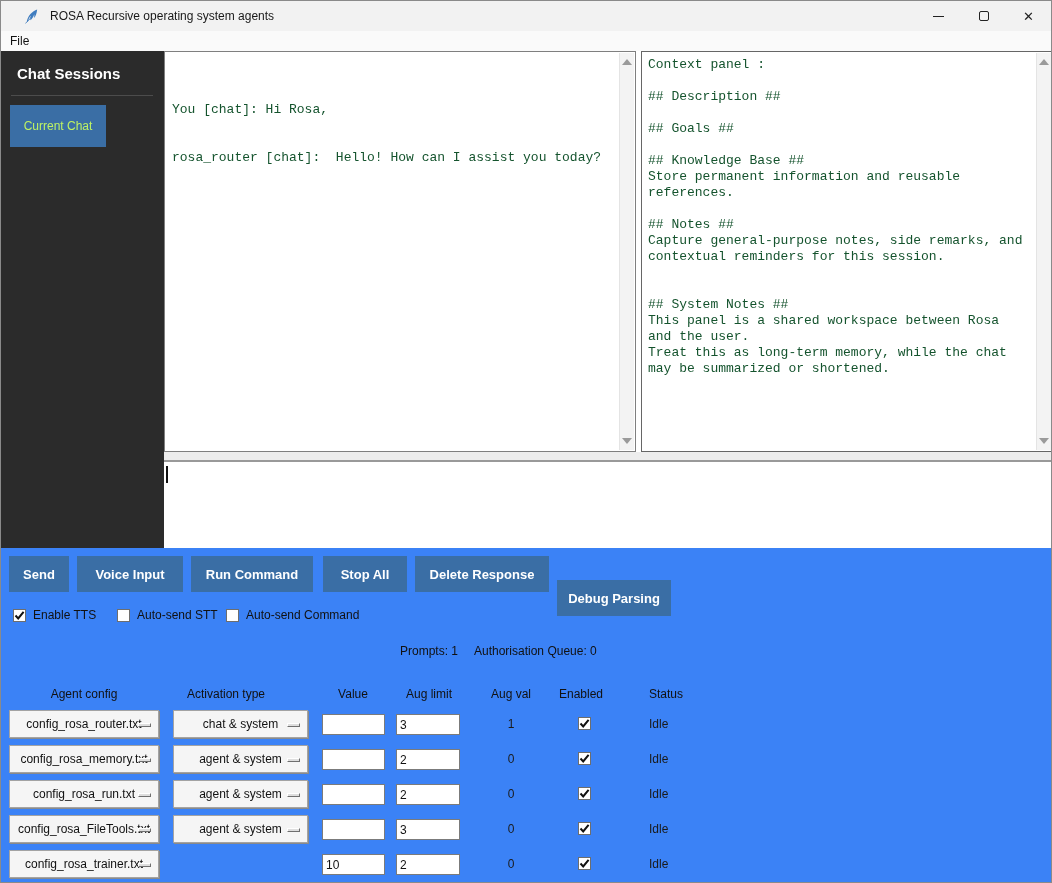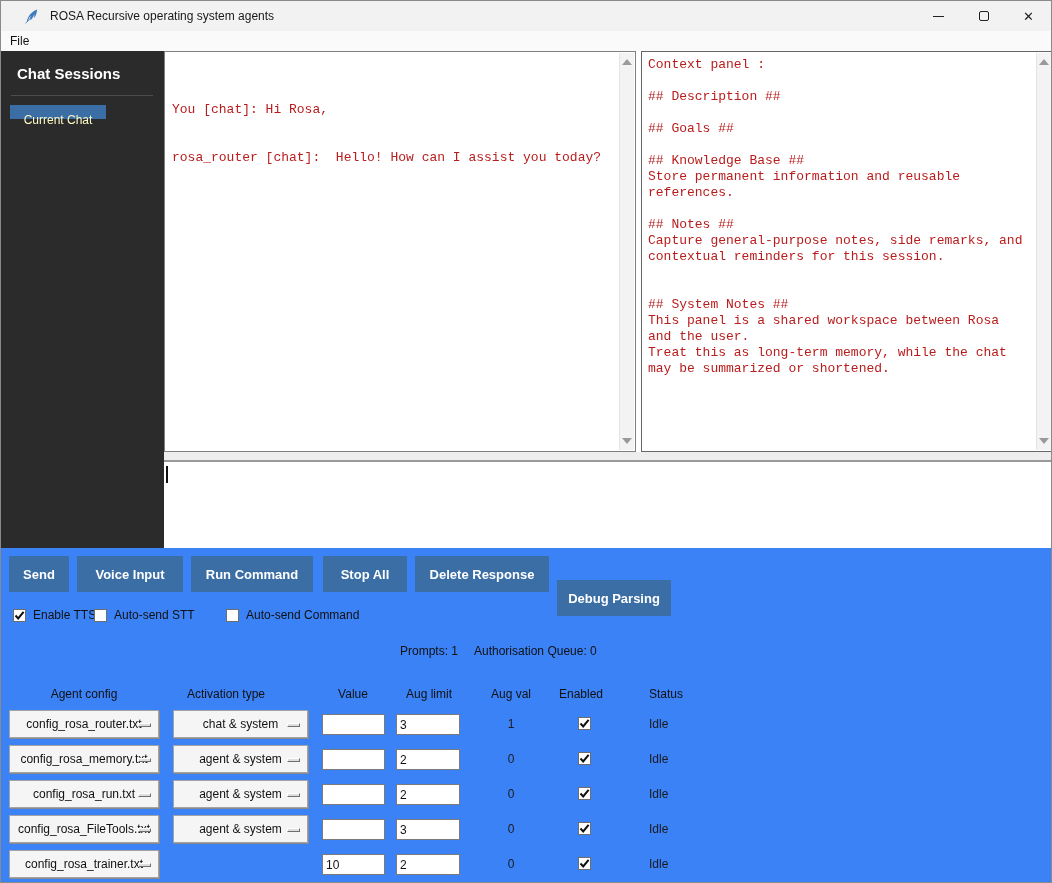--- a/index.html
+++ b/index.html
@@ -27,28 +27,28 @@
     position:absolute; top:30px; left:0; right:0; height:20px;
     background:#fafafa; display:flex; align-items:center;
   }
   .menu-item { font-size:12px; padding:0 9px; color:#111; }
   
   .main { position:absolute; top:50px; left:0; right:8px; height:497px; background:#ffffff; }
   .sidebar { position:absolute; left:0; top:0; width:163px; height:497px; background:#2b2b2b; }
   .sidebar-title { color:#ffffff; font-size:15px; font-weight:bold; padding:14px 0 0 16px; }
   .sidebar-divider { margin:13px 0 0 10px; width:142px; height:1px; background:#4c4c4c; }
   .current-chat-btn {
-    display:block; margin:9px 0 0 9px; width:96px; height:14px;
-    background:#3a6ea5; color:#fef9c3; border:none; font-size:12px;
+    display:block; margin:9px 0 0 9px; width:96px; height:42px;
+    background:#3a6ea5; color:#bef264; border:none; font-size:12px;
     font-family:"Liberation Sans", sans-serif; text-align:center; line-height:30px;
   }
   .text-widget { position:absolute; background:#fff; }
   .chat-widget { left:163px; top:0; width:472px; height:401px; border:1px solid #7f7f7f; }
   .context-widget { left:640px; top:0; width:412px; height:401px; border:1px solid #666; }
-  .mono { font-family:"Liberation Mono","DejaVu Sans Mono",monospace; font-size:13px; line-height:16px; color:#b91c1c; white-space:pre; }
+  .mono { font-family:"Liberation Mono","DejaVu Sans Mono",monospace; font-size:13px; line-height:16px; color:#14532d; white-space:pre; }
   .chat-text { padding:18px 0 0 7px; }
   .context-text { padding:5px 0 0 6px; }
   .vscroll {
     position:absolute; top:1px; bottom:1px; right:1px; width:15px;
     background:#f3f3f3; border-left:1px solid #e4e4e4;
   }
   .arr { width:0; height:0; border-left:5px solid transparent; border-right:5px solid transparent; margin:0 auto; }
   .arr-up   { border-bottom:6px solid #9a9a9a; margin-top:6px; }
   .arr-down { border-top:6px solid #9a9a9a; position:absolute; bottom:6px; left:2px; }
   .hstrip { position:absolute; left:163px; top:401px; width:889px; height:8px; background:#ededed; }
@@ -64,21 +64,21 @@
     color:#fff; font-weight:bold; font-size:13px; font-family:"Liberation Sans", sans-serif;
     text-align:center;
   }
   .b-send   { left:8px;   width:60px;  }
   .b-voice  { left:76px;  width:106px; }
   .b-run    { left:190px; width:122px; }
   .b-stop   { left:322px; width:84px;  }
   .b-delete { left:414px; width:134px; }
   .b-debug  { left:556px; width:114px;margin-top:24px; }
   .cb-group { position:absolute; top:60px; display:flex; align-items:center; gap:7px; }
-  .cbg-0 { left:12px; } .cbg-1 { left:93px; } .cbg-2 { left:225px; }
+  .cbg-0 { left:12px; } .cbg-1 { left:116px; } .cbg-2 { left:225px; }
   .checkbox {
     width:13px; height:13px; background:#fff; border:1px solid #6e6e6e;
     display:inline-flex; align-items:center; justify-content:center; flex:0 0 auto;
   }
   .checkbox svg { display:none; }
   .checkbox.checked svg { display:block; }
   .cb-label { font-size:12px; color:#111; }
   .status-row { position:absolute; top:96px; left:0; right:0; height:16px; font-size:12px; color:#111; }
   .st-context { position:absolute; left:8px; }
   .st-prompts { position:absolute; left:399px; }

